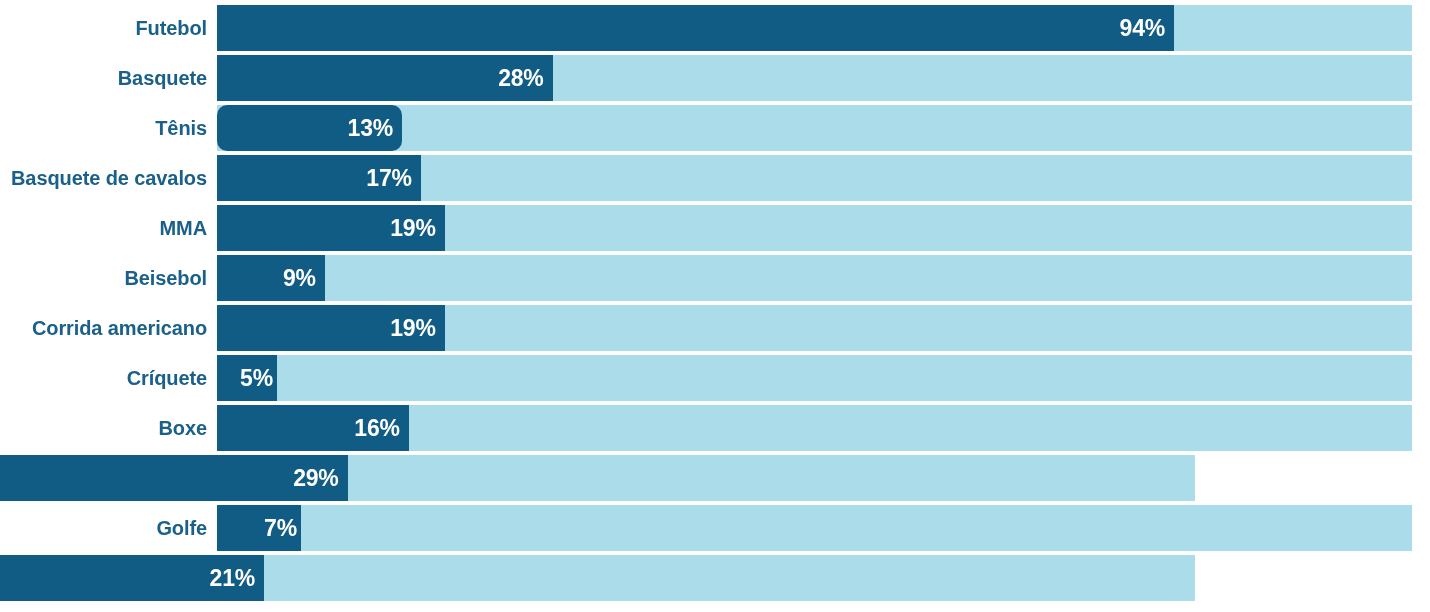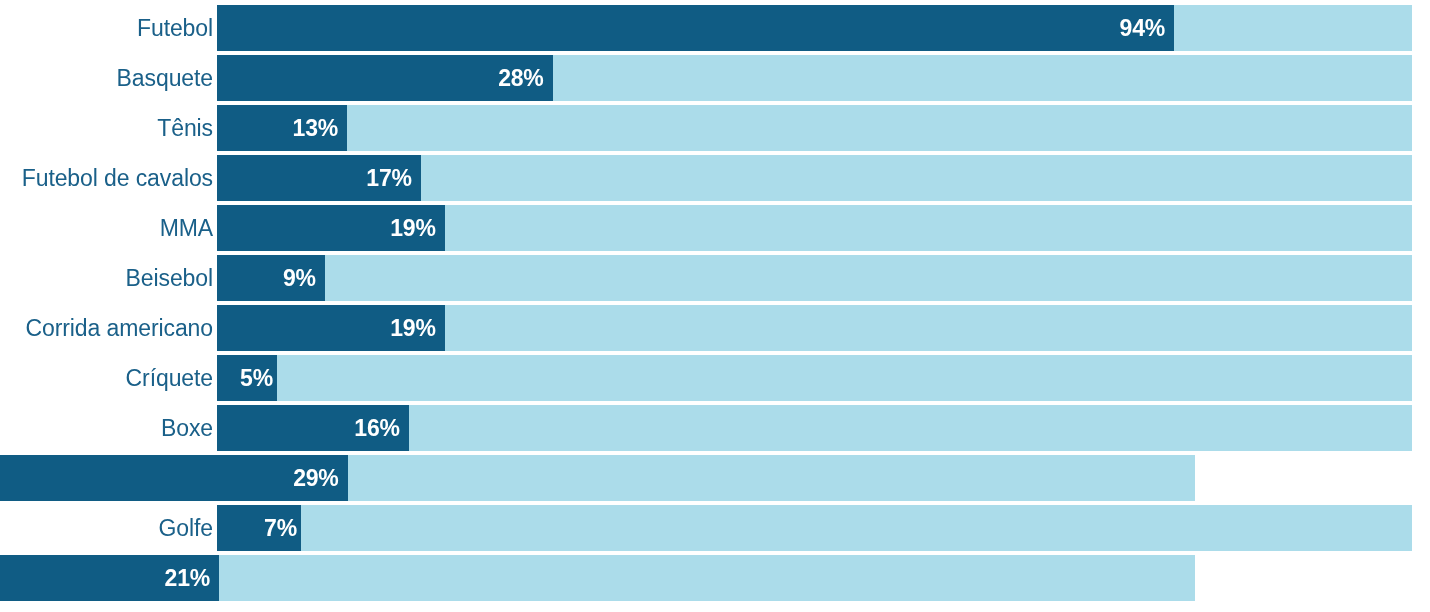--- a/index.html
+++ b/index.html
@@ -37,25 +37,25 @@
     display: flex;
     align-items: stretch;
   }
 
   .row-label {
     width: 217px;
     flex: 0 0 217px;
     display: flex;
     align-items: center;
     justify-content: flex-end;
-    padding-right: 4px;
+    padding-right: 10px;
     box-sizing: border-box;
     color: #1A6089;
-    font-size: 23px;
-    font-weight: normal;
+    font-size: 20px;
+    font-weight: bold;
     letter-spacing: -0.1px;
     white-space: nowrap;
     line-height: 1;
   }
 
   .track {
     position: relative;
     flex: 0 0 1195px;
     width: 1195px;
     height: 46px;
@@ -107,27 +107,27 @@
         <div class="row-label">Basquete</div>
         <div class="track">
           <div class="bar" style="width: 335.607px;">
             <span class="bar-value">28%</span>
           </div>
         </div>
       </div>
       <div class="row">
         <div class="row-label">Tênis</div>
         <div class="track">
-          <div class="bar" style="width: 130px;">
+          <div class="bar" style="width: 185px; border-radius: 10px;">
             <span class="bar-value">13%</span>
           </div>
         </div>
       </div>
       <div class="row">
-        <div class="row-label">Futebol de cavalos</div>
+        <div class="row-label">Basquete de cavalos</div>
         <div class="track">
           <div class="bar" style="width: 203.761px; text-align: right;">
             <span class="bar-value">17%</span>
           </div>
         </div>
       </div>
       <div class="row">
         <div class="row-label">MMA</div>
         <div class="track">
           <div class="bar" style="width: 227.733px;">
@@ -177,19 +177,19 @@
       <div class="row">
         <div class="row-label">Golfe</div>
         <div class="track">
           <div class="bar narrow" style="width: 83.9017px;">
             <span class="bar-value">7%</span>
           </div>
         </div>
       </div>
       <div class="row">
         <div class="track">
-          <div class="bar" style="width: 219px; padding-left: 26px;">
+          <div class="bar" style="width: 264px; padding-left: 26px;">
             <span class="bar-value">21%</span>
           </div>
         </div>
       </div>
     </div>
 </div>
 
 </body></html>

